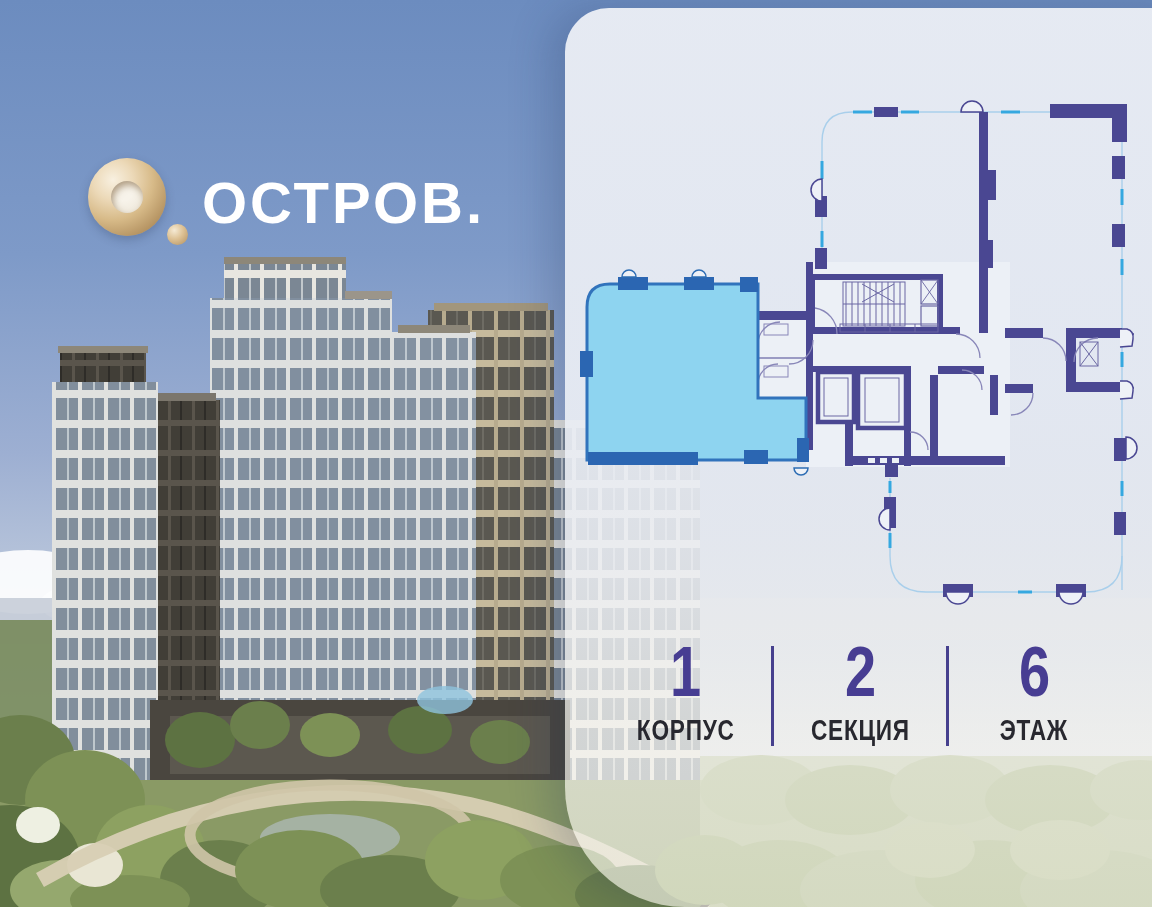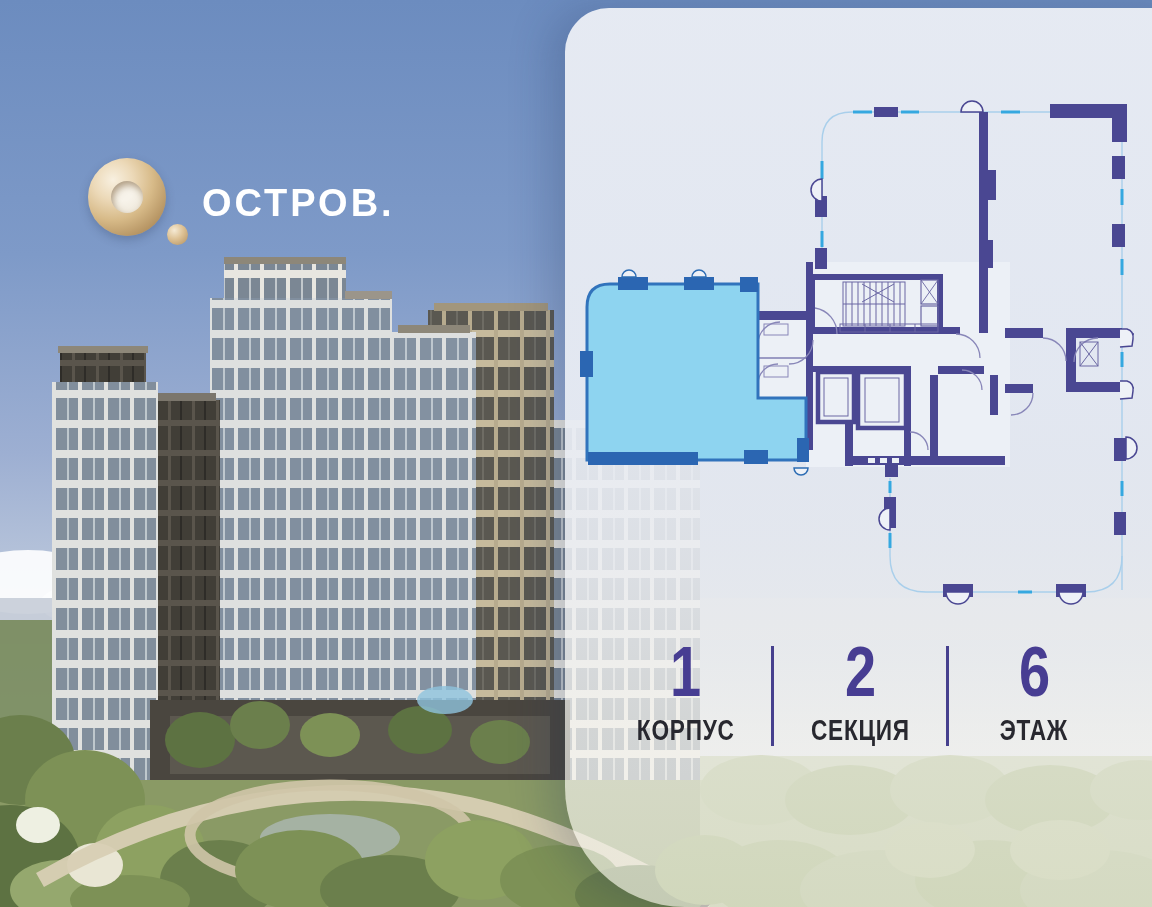--- a/index.html
+++ b/index.html
@@ -9,21 +9,21 @@
   
   .logo{position:absolute;left:88px;top:158px;width:420px;height:90px;z-index:2;}
   .torus{position:absolute;left:0;top:0;width:78px;height:78px;border-radius:50%;
     background:radial-gradient(circle at 32% 28%, #f8f0e0 0%, #ecd9b8 26%, #d7ba88 52%, #b2905f 80%, #9a7a4e 100%);
     box-shadow:0 4px 10px rgba(40,50,80,.25);}
   .torus::after{content:"";position:absolute;left:23px;top:23px;width:32px;height:32px;border-radius:50%;
     background:radial-gradient(circle at 40% 35%, #f7f3ea 30%, #ece5d6 100%);
     box-shadow:inset 2px 4px 7px rgba(120,90,50,.55);}
   .torus-dot{position:absolute;left:79px;top:66px;width:21px;height:21px;border-radius:50%;
     background:radial-gradient(circle at 35% 30%, #f5ead4 0%, #ddc194 45%, #b08e5e 100%);}
-  .logo-text{position:absolute;left:114px;top:0;font-size:38px;line-height:90px;font-weight:700;
+  .logo-text{position:absolute;left:114px;top:0;font-size:58px;line-height:90px;font-weight:700;
     color:#ffffff;letter-spacing:3px;white-space:nowrap;}
   
   .panel{position:absolute;left:565px;top:8px;width:640px;height:899px;z-index:2;
     border-radius:44px 0 0 120px;
     background:linear-gradient(180deg,
       rgba(231,235,243,0.99) 0%,
       rgba(231,235,243,0.95) 42%,
       rgba(235,237,241,0.86) 62%,
       rgba(244,243,238,0.72) 80%,
       rgba(247,246,239,0.64) 100%);

